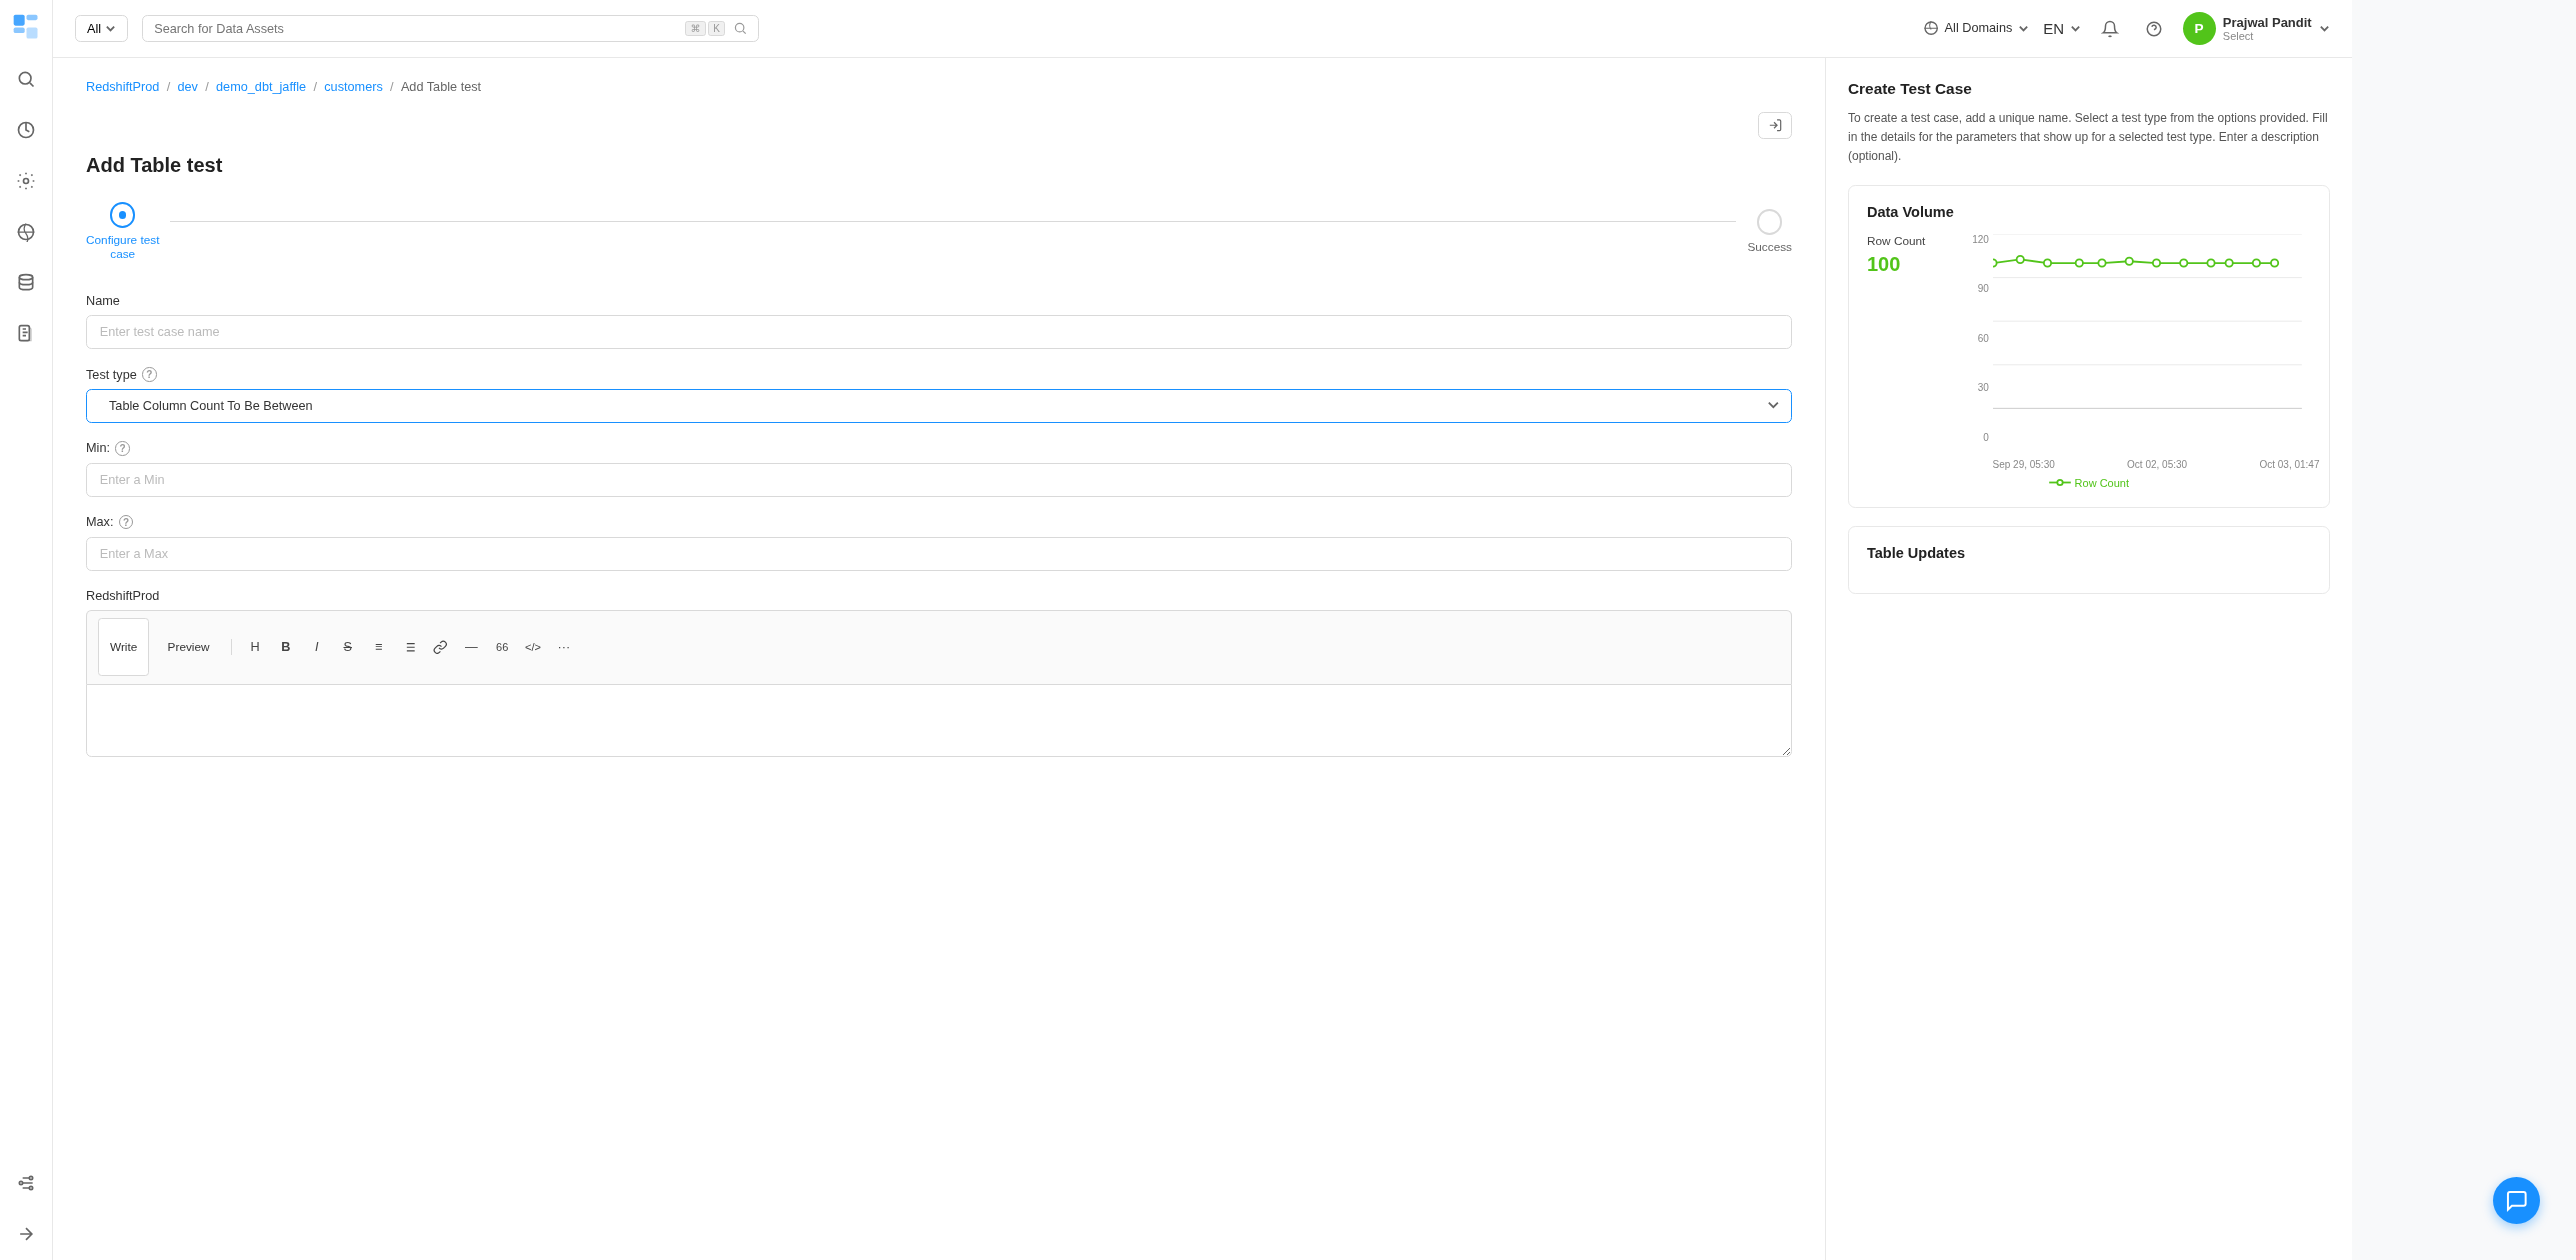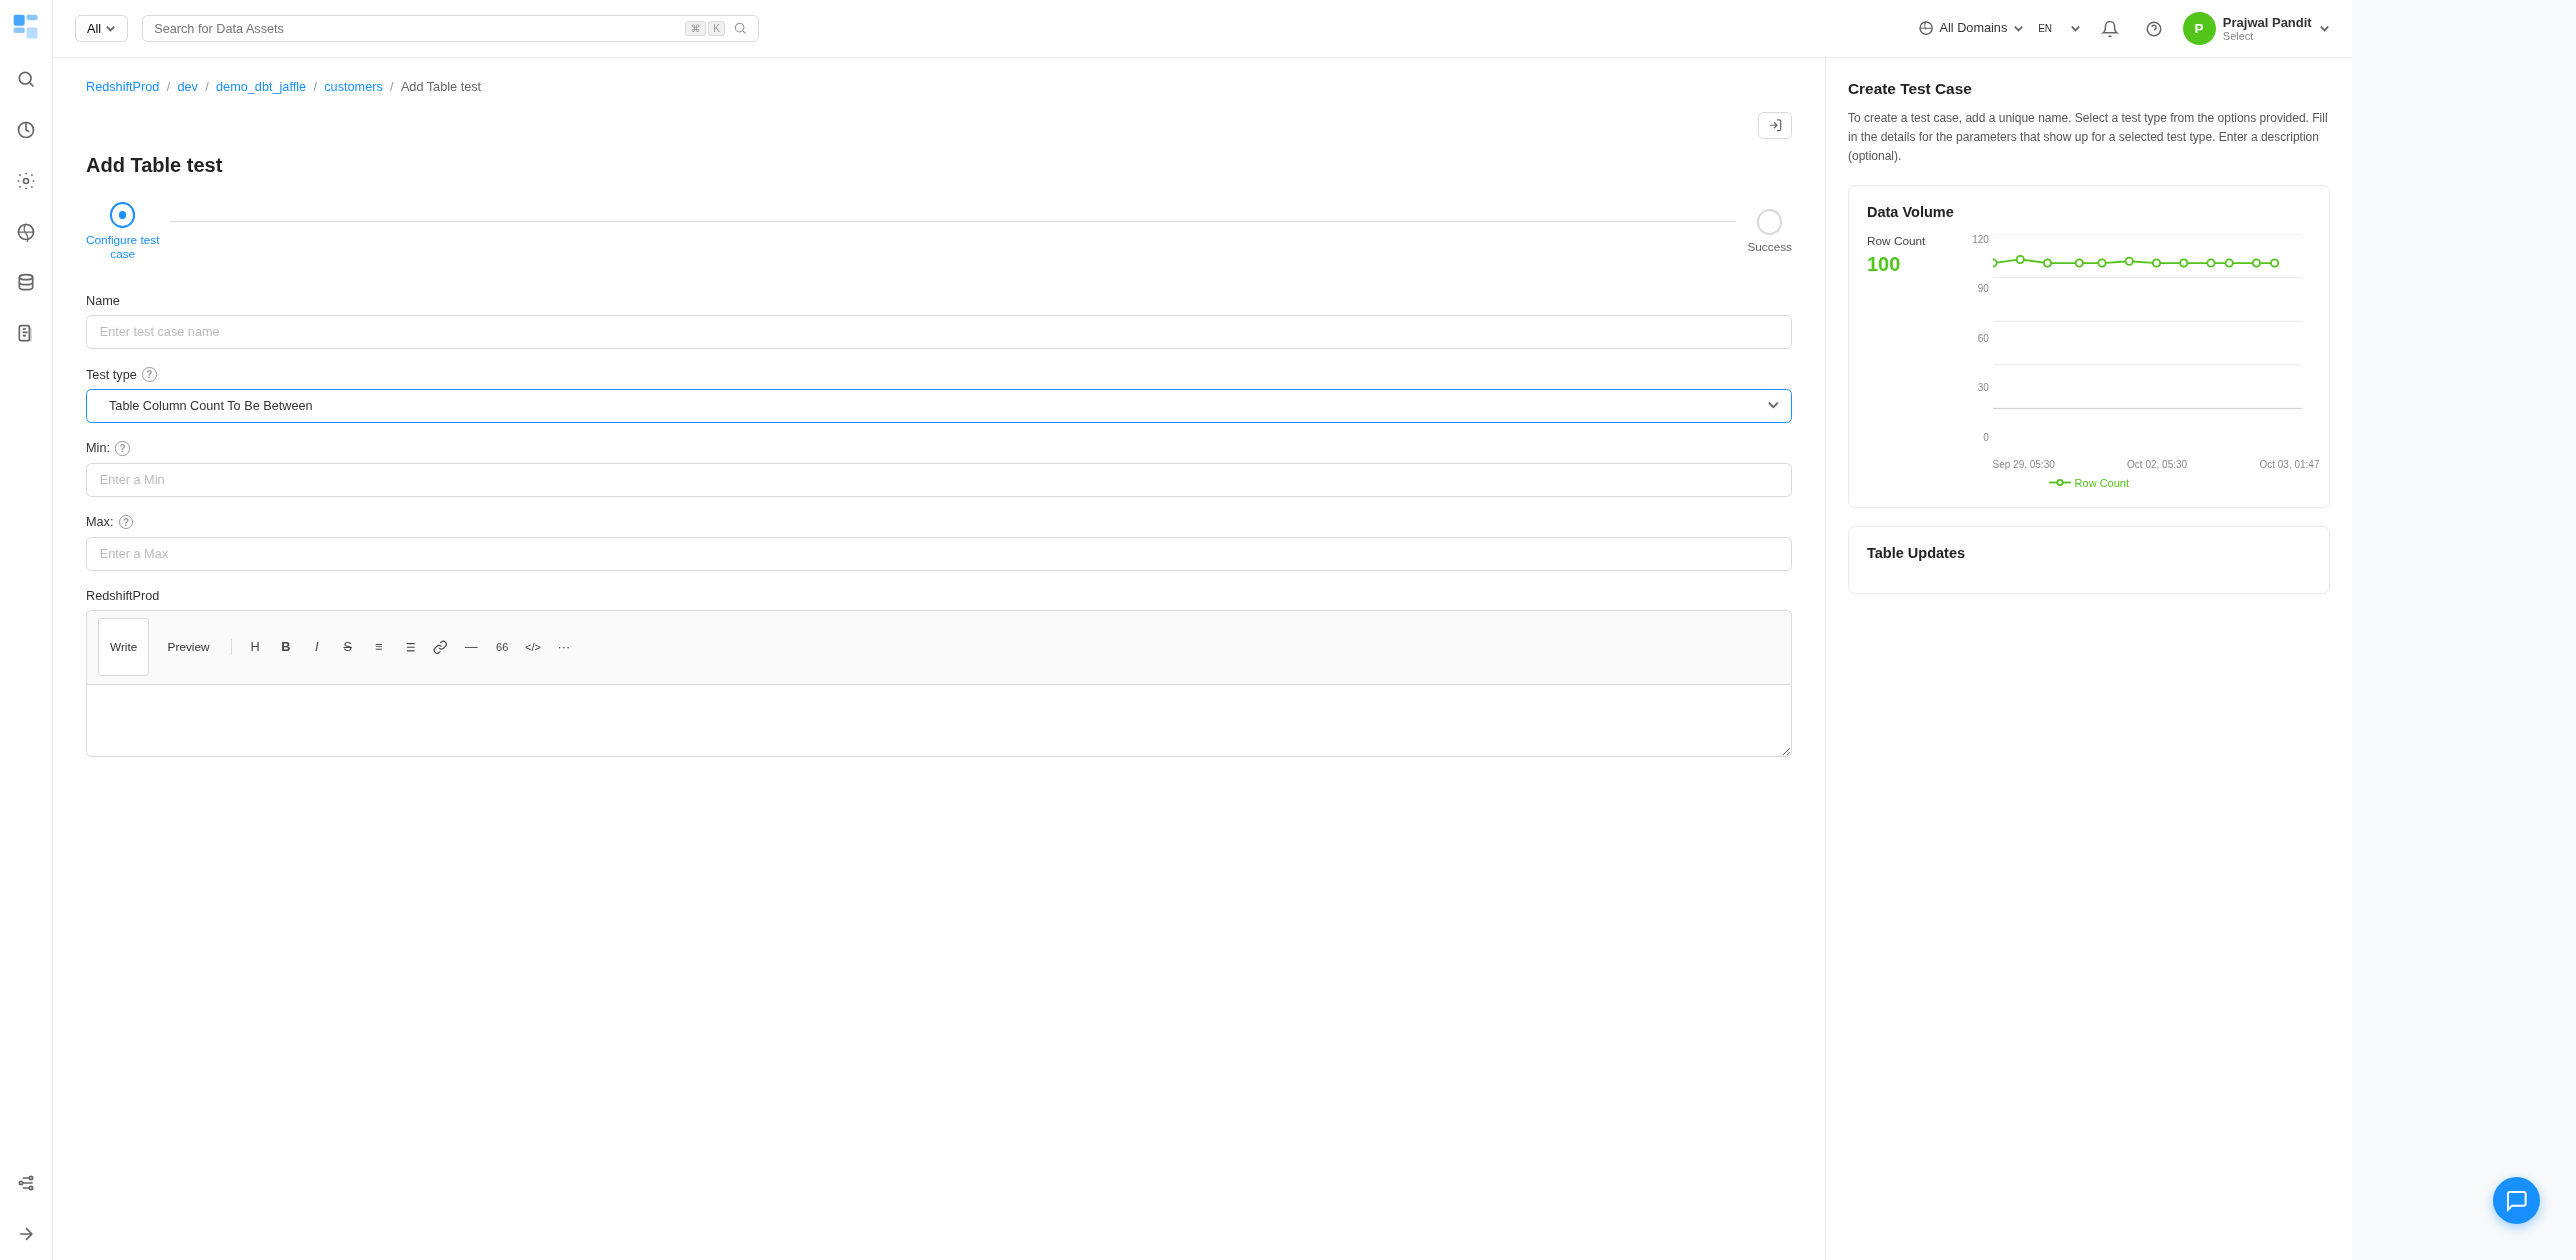--- a/index.html
+++ b/index.html
@@ -15,21 +15,21 @@
     .right-panel { width: 526px; background: #fff; overflow-y: auto; padding: 22px; }
 
     
     .search-box { display: flex; align-items: center; border: 0.9px solid #d9d9d9; border-radius: 5.4px; padding: 5.4px 11px; gap: 7.3px; width: 617px; background: #fff; }
     .search-box input { border: none; outline: none; flex: 1; font-size: 12.7px; color: #666; background: transparent; }
     .search-shortcut { display: flex; align-items: center; gap: 1.8px; color: #999; font-size: 11px; }
     .kbd { background: #f0f0f0; border: 0.9px solid #d9d9d9; border-radius: 2.7px; padding: 0.9px 4.5px; font-size: 10px; }
     .all-btn { display: flex; align-items: center; gap: 3.6px; border: 0.9px solid #d9d9d9; border-radius: 5.4px; padding: 5.4px 11px; background: #fff; cursor: pointer; font-size: 12.7px; }
     .topbar-right { margin-left: auto; display: flex; align-items: center; gap: 14.5px; }
     .domain-selector { display: flex; align-items: center; gap: 5.4px; cursor: pointer; font-size: 12.7px; }
-    .lang-selector { display: flex; align-items: center; gap: 18px; cursor: pointer; font-size: 10px; }
+    .lang-selector { display: flex; align-items: center; gap: 6px; cursor: pointer; font-size: 15px; }
     .avatar { width: 33px; height: 33px; border-radius: 50%; background: #52c41a; color: #fff; display: flex; align-items: center; justify-content: center; font-weight: 600; font-size: 13.6px; }
     .user-info { display: flex; flex-direction: column; }
     .user-name { font-weight: 600; font-size: 13px; text-align: right; }
     .user-role { font-size: 11px; color: #888; }
     .icon-btn { cursor: pointer; color: #666; display: flex; align-items: center; justify-content: center; width: 29px; height: 29px; }
     .sidebar-icon { width: 33px; height: 33px; display: flex; align-items: center; justify-content: center; border-radius: 5.4px; cursor: pointer; color: #666; }
     .sidebar-icon svg { width: 20px; height: 20px; }
 
     
     .breadcrumb { display: flex; align-items: center; gap: 7.3px; color: #666; font-size: 12.7px; margin-bottom: 18px; }

